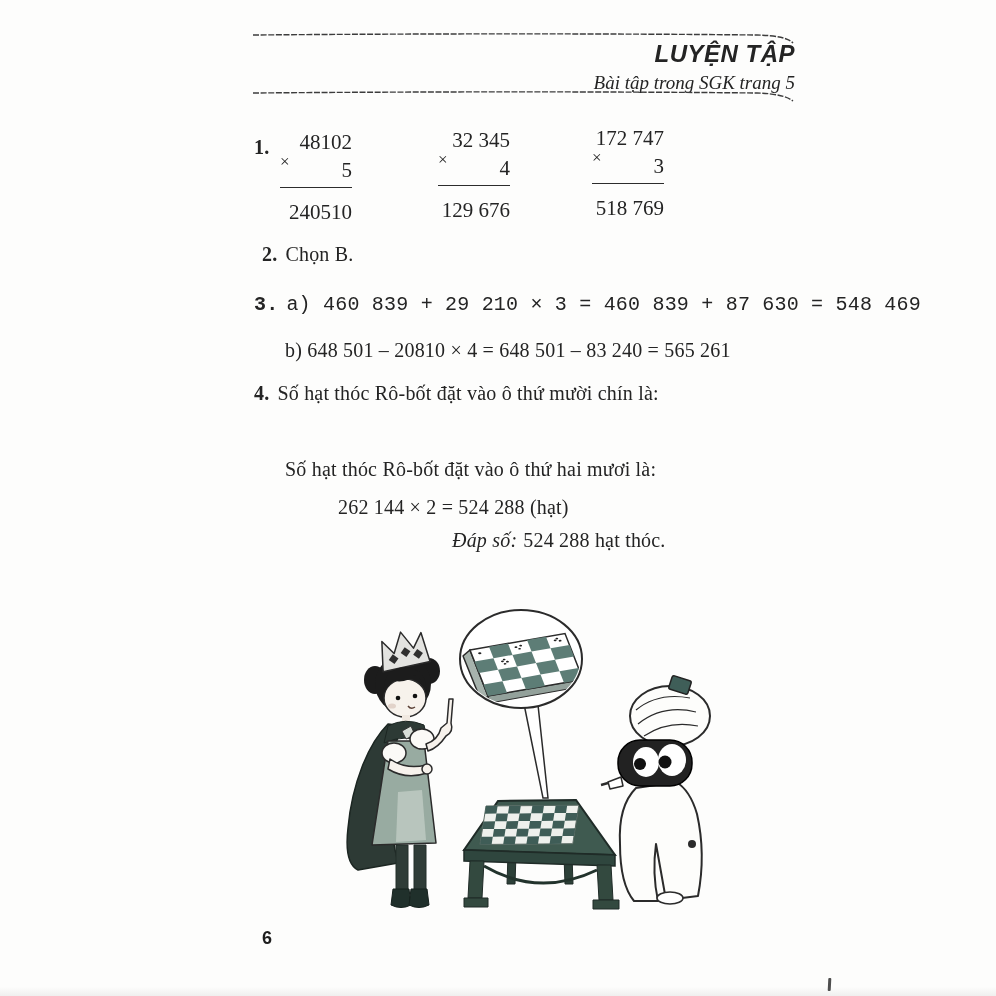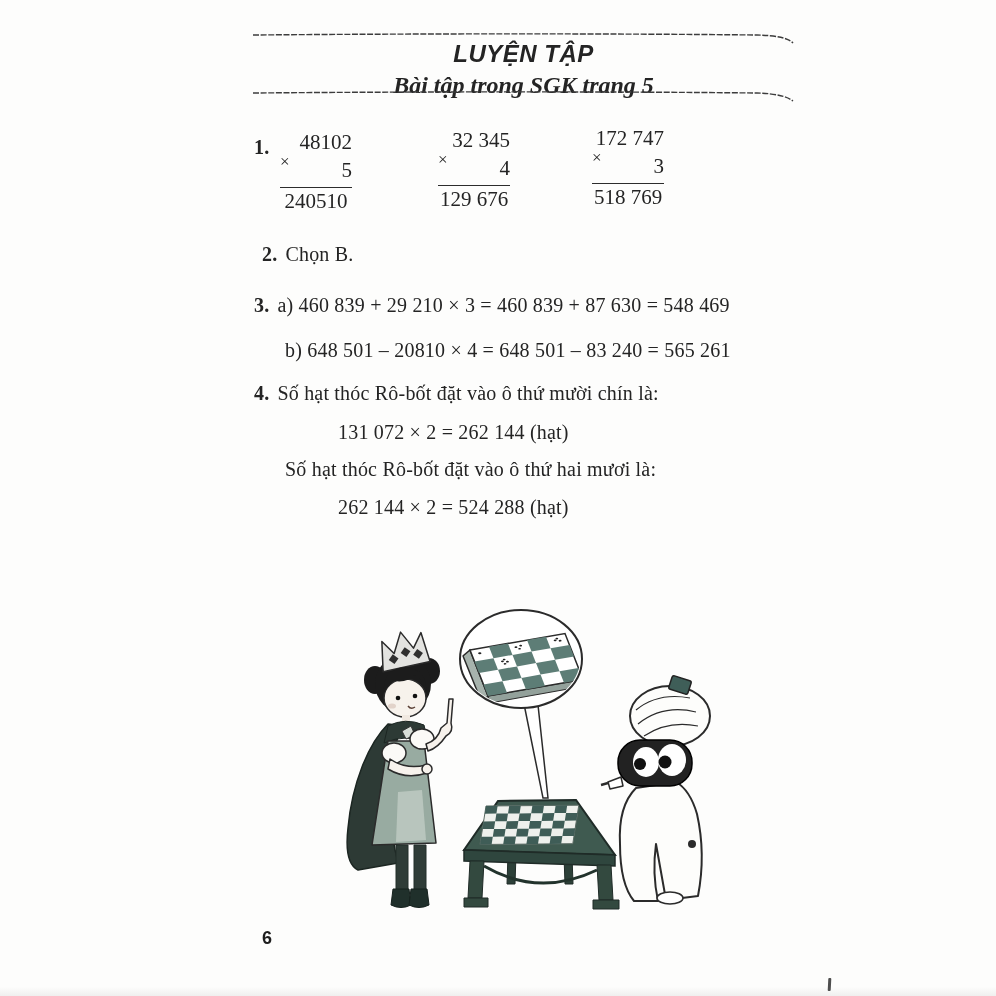--- a/index.html
+++ b/index.html
@@ -8,34 +8,34 @@
     position:relative;
     width:996px;height:996px;
     background:#fdfdfc;
     overflow:hidden;
     font-family:"Liberation Serif", serif;
     color:#242424;
   }
   .t{position:absolute;white-space:nowrap;font-size:20px;letter-spacing:.2px;line-height:1.1;}
   .lbl{font-weight:bold;margin-right:8px;}
   
-  .header{position:absolute;left:252px;top:30px;width:543px;height:72px;text-align:center;}
+  .header{position:absolute;left:252px;top:30px;width:543px;height:72px;text-align:right;}
   .rule{position:absolute;left:0;width:543px;height:14px;}
   .rule.top{top:0;}
   .rule.bottom{top:58px;}
   .title{position:absolute;left:0;top:10px;width:100%;
     font-family:"Liberation Sans", sans-serif;font-weight:bold;font-style:italic;
     font-size:24px;letter-spacing:.5px;}
   .subtitle{position:absolute;left:0;top:42px;width:100%;
-    font-weight:bold;font-style:italic;font-size:24px;}
+    font-weight:normal;font-style:italic;font-size:19px;}
   
   .mulcol{position:absolute;width:72px;text-align:right;font-size:21px;}
   .mulcol .top{display:block;line-height:25px;}
   .mulcol .mult{display:block;line-height:31px;border-bottom:1.6px solid #2c2c2c;padding-bottom:1px;}
-  .mulcol .prod{display:block;line-height:24px;margin-top:1px;text-align:center;}
+  .mulcol .prod{display:block;line-height:24px;margin-top:12px;}
   .mulcol .sign{position:absolute;left:0;top:22px;font-size:17px;}
   
   .ditalic{font-style:italic;margin-right:6px;}
   
   .pagenum{position:absolute;left:262px;top:928px;
     font-family:"Liberation Sans", sans-serif;font-weight:bold;font-size:18px;color:#1d1d1d;}
   .scan-tick{position:absolute;left:828px;top:978px;width:3px;height:13px;background:#2f2f2f;
     transform:rotate(3deg);opacity:.85;border-radius:1px;}
   .scan-edge{position:absolute;left:0;top:987px;width:996px;height:9px;
     background:linear-gradient(to bottom, rgba(0,0,0,0) 0%, rgba(120,120,118,.10) 100%);}
@@ -81,33 +81,35 @@
     <span class="sign">×</span>
     <span class="top">172 747</span>
     <span class="mult">3</span>
     <span class="prod">518 769</span>
   </div>
 
   <div class="t" style="left:262px;top:243px;">
     <span class="lbl">2.</span><span>Chọn B.</span>
   </div>
 
-  <div class="t" style="left:254px;top:294px;">
+  <div class="t" style="left:254px;top:294px;font-family:Liberation Mono, monospace;">
     <span class="lbl">3.</span><span>a) 460 839 + 29 210 × 3 = 460 839 + 87 630 = 548 469</span>
   </div>
   <div class="t" style="left:285px;top:339px;">
     <span>b) 648 501 – 20810 × 4 = 648 501 – 83 240 = 565 261</span>
   </div>
 
   <div class="t" style="left:254px;top:382px;">
     <span class="lbl">4.</span><span>Số hạt thóc Rô-bốt đặt vào ô thứ mười chín là:</span>
   </div>
-  <div class="t" style="left:338px;top:421px;">131 072 × 2 = 262 144 (hạt)</div>
   <div class="t" style="left:285px;top:458px;">Số hạt thóc Rô-bốt đặt vào ô thứ hai mươi là:</div>
   <div class="t" style="left:338px;top:496px;">262 144 × 2 = 524 288 (hạt)</div>
+  <div class="t" style="left:452px;top:529px;">
+    <span class="ditalic">Đáp số:</span><span>524 288 hạt thóc.</span>
+  </div>
 
   <div class="illu">
     <svg width="430" height="345" viewBox="0 0 430 345">
       <defs>
         <clipPath id="bubbleClip">
             <ellipse cx="203" cy="67" rx="59" ry="47"></ellipse>
           </clipPath>
       </defs>
 
       <g>

